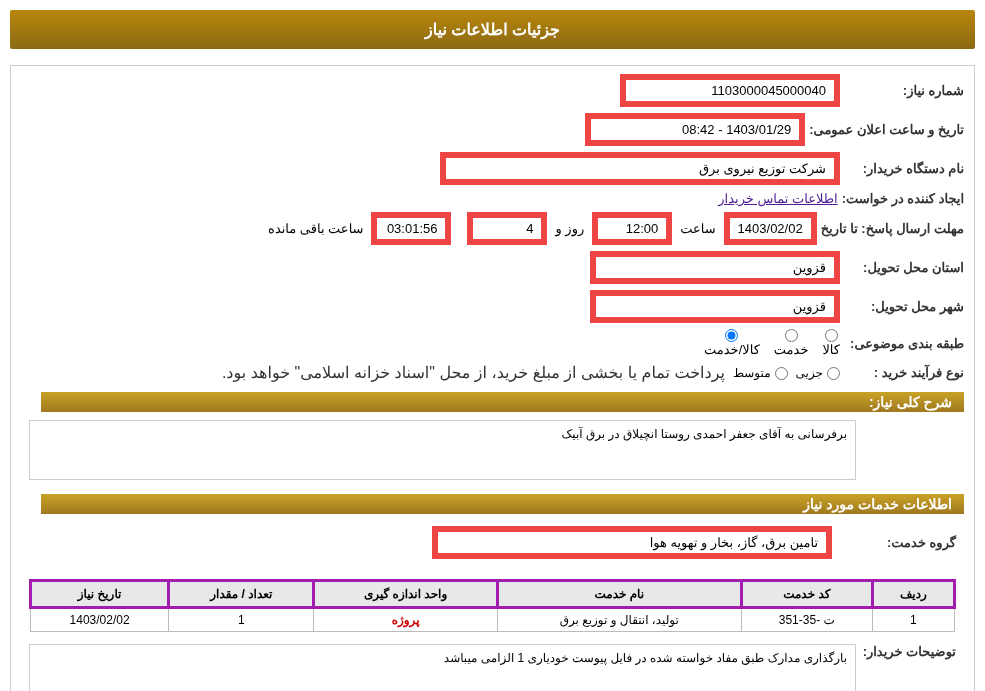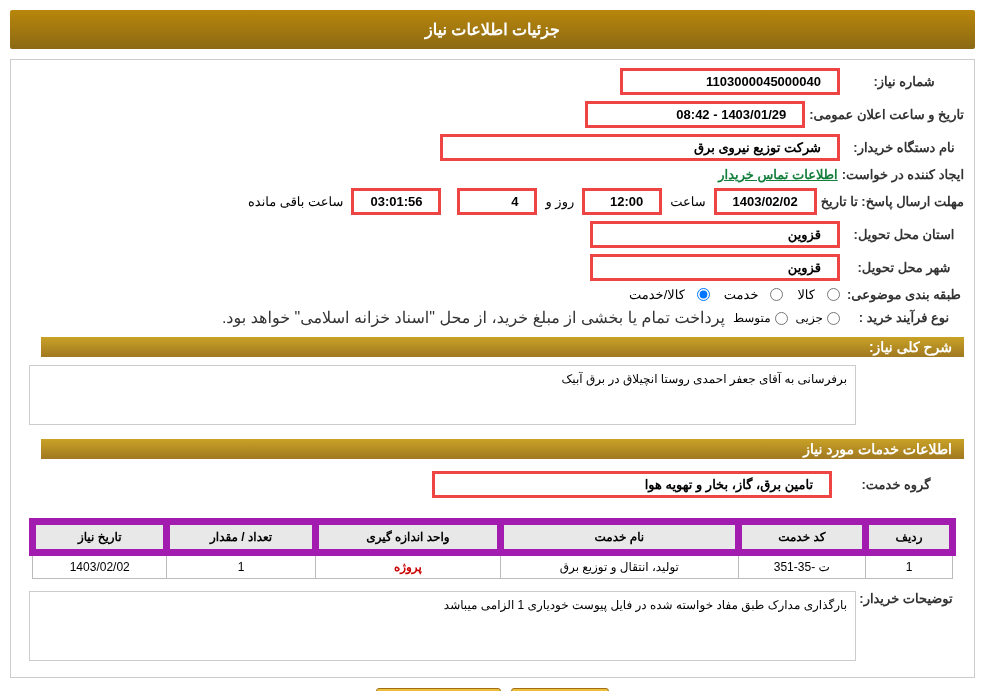--- a/index.html
+++ b/index.html
@@ -16,21 +16,21 @@
       margin: 0 auto;
       padding: 10px;
     }
     .main-header {
       background: linear-gradient(to bottom, #b8860b, #8b6914);
       color: white;
       text-align: center;
       padding: 10px 0;
       font-size: 16px;
       font-weight: bold;
-      margin-bottom: 10px;
+      margin-bottom: 16px;
       border-radius: 2px;
     }
     .section {
       border: 1px solid #ccc;
       background: #fff;
       margin-bottom: 8px;
       padding: 8px 10px;
     }
     .section-header {
       background: linear-gradient(to bottom, #c9a227, #a07820);
@@ -45,51 +45,50 @@
       display: flex;
       align-items: center;
       margin-bottom: 6px;
       gap: 4px;
       flex-wrap: wrap;
     }
     .label {
       font-weight: bold;
       color: #333;
       min-width: 120px;
-      text-align: center;
+      text-align: right;
       white-space: nowrap;
     }
     .value-box {
-      border: 3px solid #ef4444;
-      background: #fff;
-      padding: 3px 16px;
+      border: 6px solid #ef4444;
+      background: #fff;
+      padding: 3px 8px;
       min-width: 80px;
       min-height: 22px;
       display: inline-block;
-      font-weight: bold;
     }
     .value-box-wide {
       min-width: 220px;
     }
     .link-blue {
-      color: #15803d;
+      color: #4c1d95;
       text-decoration: underline;
       cursor: pointer;
-      font-weight: bold;
     }
     .radio-group {
       display: flex;
       gap: 14px;
       align-items: center;
     }
     .radio-item {
       display: flex;
       align-items: center;
-      gap: 12px;
+      gap: 0;
       cursor: pointer;
+      flex-direction: column;
     }
     .process-row {
       display: flex;
       align-items: center;
       gap: 8px;
       font-size: 12px;
     }
     .process-item {
       display: flex;
       align-items: flex-end;
@@ -106,21 +105,21 @@
       font-size: 12px;
       direction: rtl;
     }
     .services-table {
       width: 100%;
       border-collapse: collapse;
       margin-top: 6px;
     }
     .services-table th {
       background: #e8e8e8;
-      border: 7px solid #a21caf;
+      border: 3px solid #a21caf;
       padding: 5px 8px;
       text-align: center;
       font-size: 12px;
     }
     .services-table td {
       border: 1px solid #bbb;
       padding: 4px 8px;
       text-align: center;
       font-size: 12px;
     }

